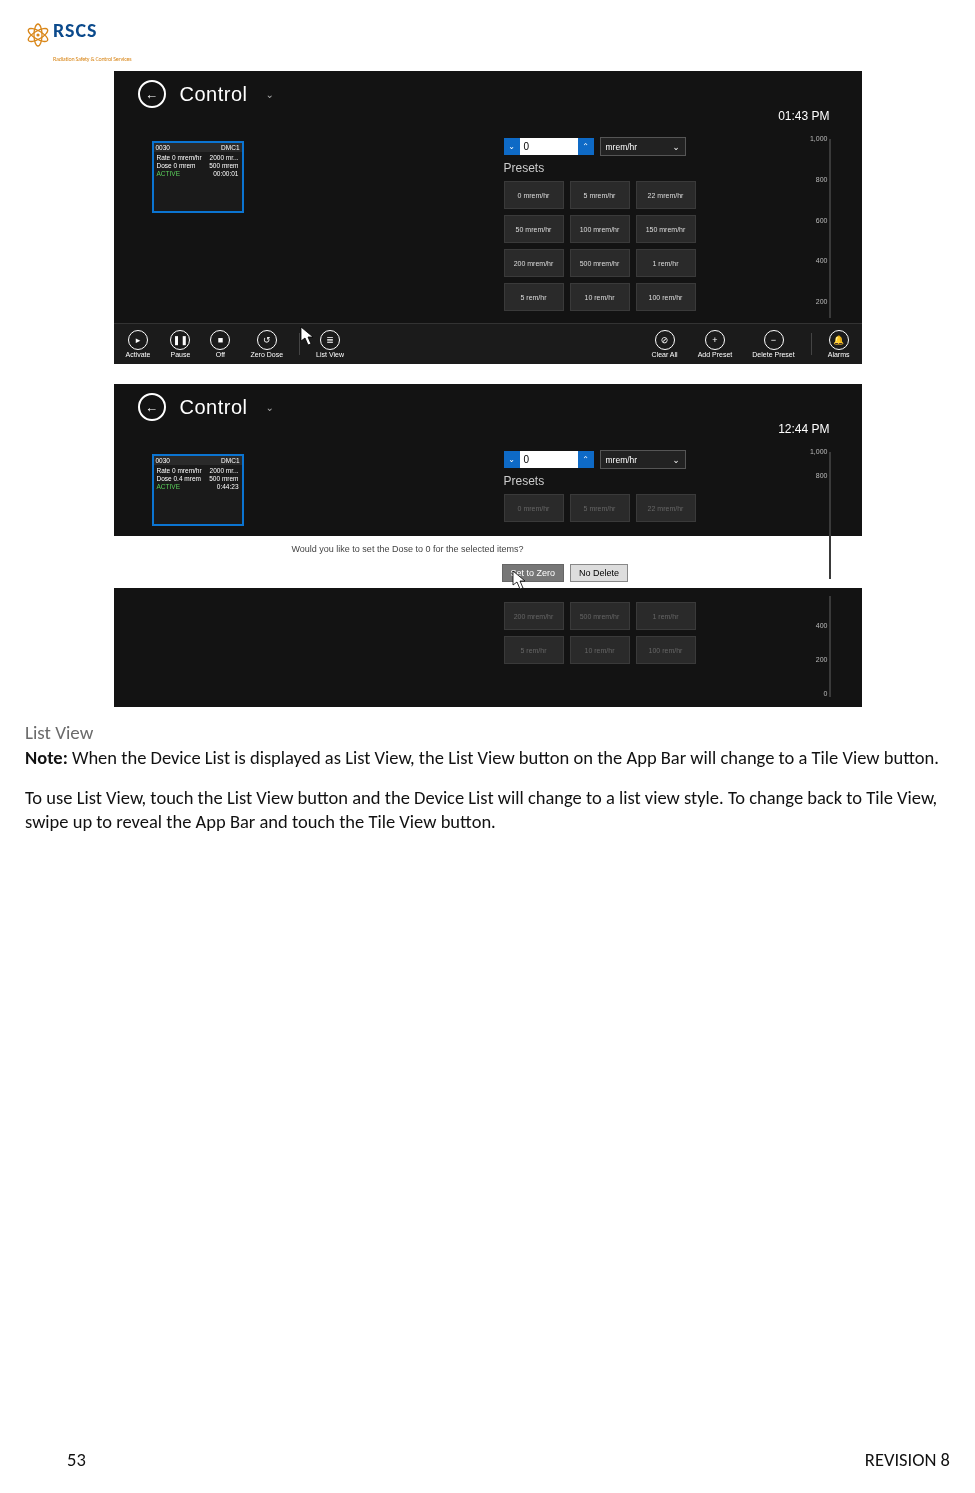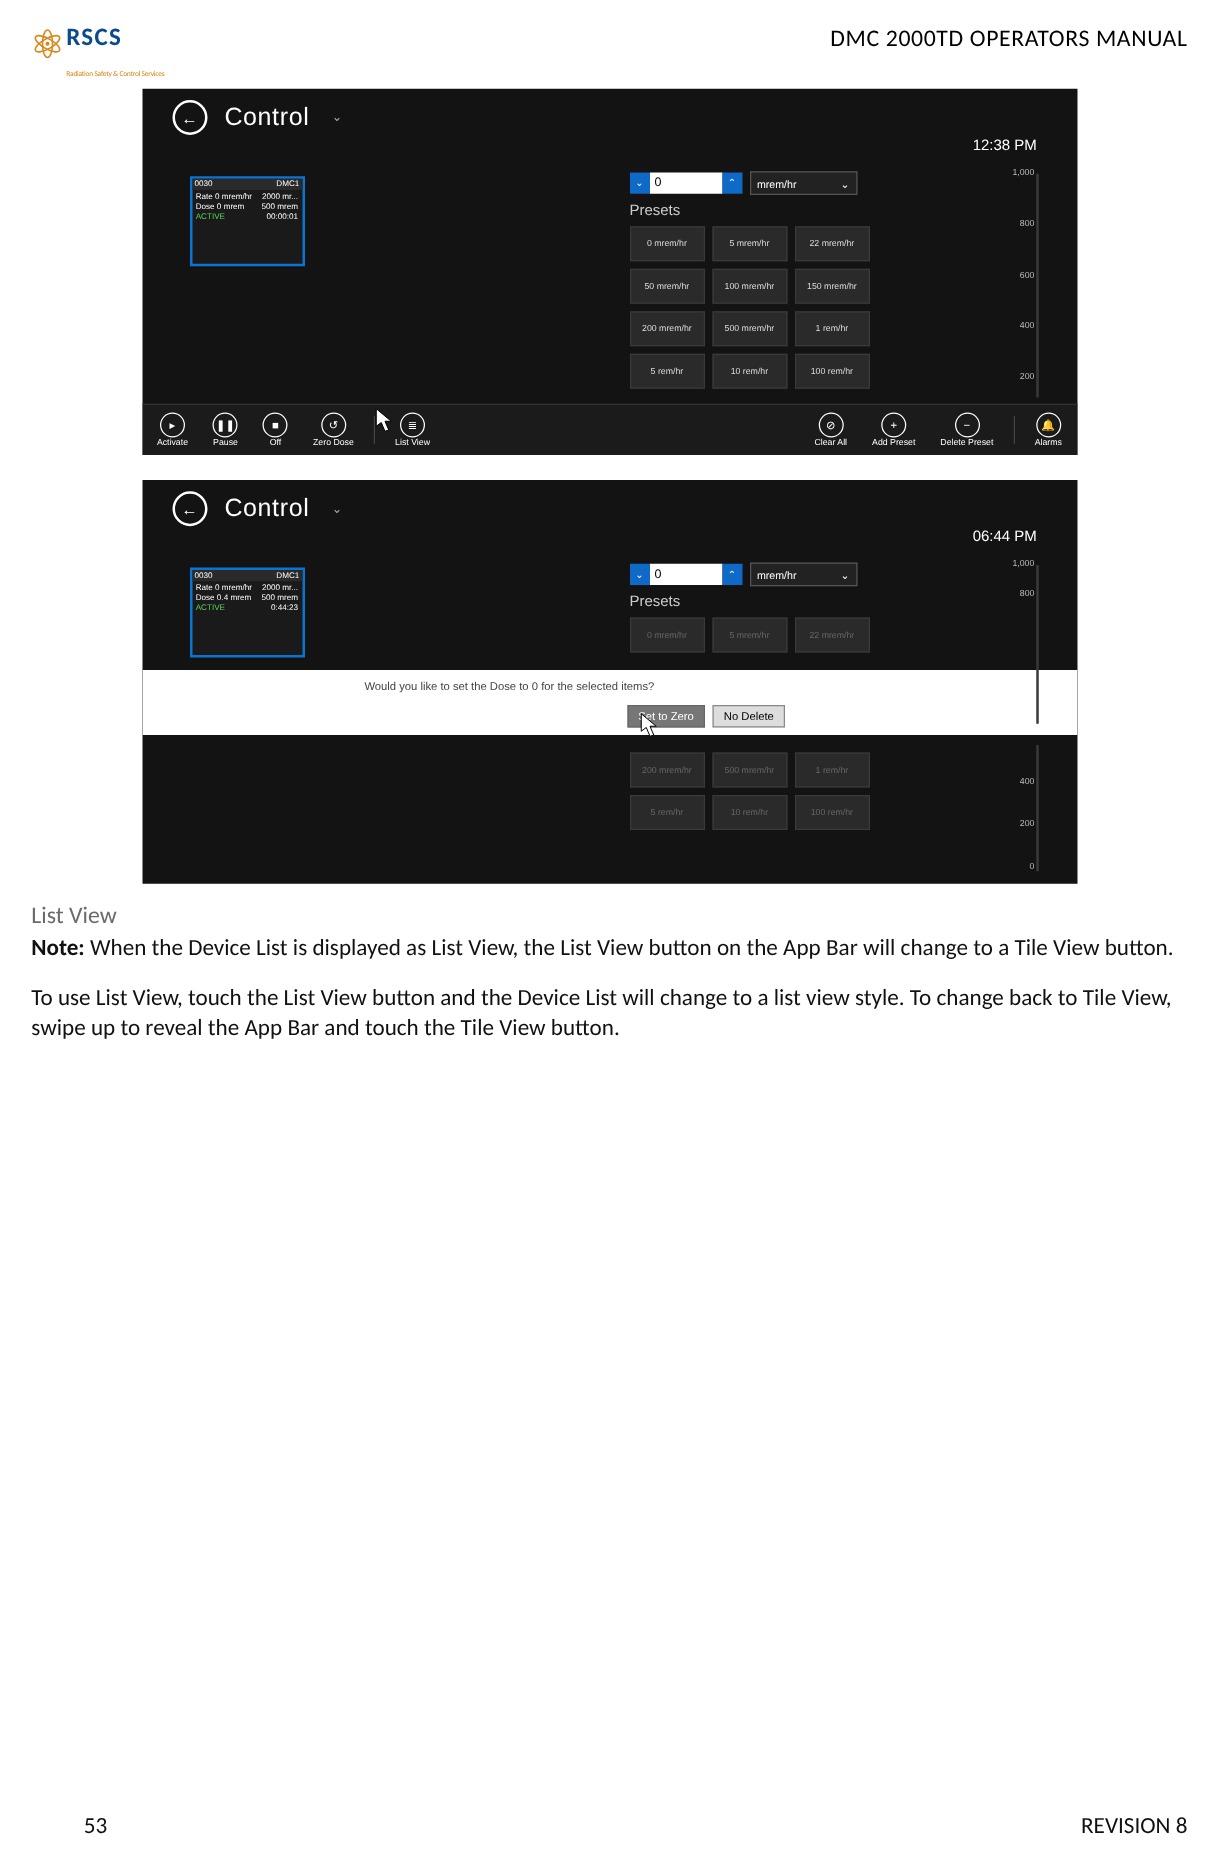--- a/index.html
+++ b/index.html
@@ -70,30 +70,29 @@
         <ellipse cx="13" cy="15" rx="11" ry="4" fill="none" stroke="#d9871a" stroke-width="1.3" transform="rotate(30 13 15)"></ellipse>
         <ellipse cx="13" cy="15" rx="11" ry="4" fill="none" stroke="#d9871a" stroke-width="1.3" transform="rotate(-30 13 15)"></ellipse>
         <ellipse cx="13" cy="15" rx="11" ry="4" fill="none" stroke="#d9871a" stroke-width="1.3" transform="rotate(90 13 15)"></ellipse>
         <circle cx="13" cy="15" r="1.6" fill="#d9871a"></circle>
       </svg>
       <div class="logo-txt">
         <span class="logo-main">RSCS</span>
         <span class="logo-sub">Radiation Safety &amp; Control Services</span>
       </div>
     </div>
-    <div class="doc-title">DMC 2000TD OPERATORS MANUAL</div>
   </div>
 
   <div class="screenshot">
     <div class="sc-title-row">
       <div class="sc-back">←</div>
       <div class="sc-title">Control</div>
       <div class="sc-chev">⌄</div>
     </div>
-    <div class="sc-clock">12:38 PM</div>
+    <div class="sc-clock">01:43 PM</div>
 
     <div class="dev-tile">
       <div class="row hdr">
           <span>0030</span>
           <span>DMC1</span>
         </div>
       <div class="row">
           <span>Rate 0 mrem/hr</span>
           <span>2000 mr...</span>
         </div>
@@ -187,21 +186,21 @@
         <path d="M1 1 L1 15 L5 12 L8 19 L11 18 L8 11 L13 11 Z" fill="#fff" stroke="#000" stroke-width="0.8"></path>
       </svg>
   </div>
 
   <div class="screenshot second">
     <div class="sc-title-row">
       <div class="sc-back">←</div>
       <div class="sc-title">Control</div>
       <div class="sc-chev">⌄</div>
     </div>
-    <div class="sc-clock">06:44 PM</div>
+    <div class="sc-clock">12:44 PM</div>
 
     <div class="dev-tile">
       <div class="row hdr">
           <span>0030</span>
           <span>DMC1</span>
         </div>
       <div class="row">
           <span>Rate 0 mrem/hr</span>
           <span>2000 mr...</span>
         </div>

